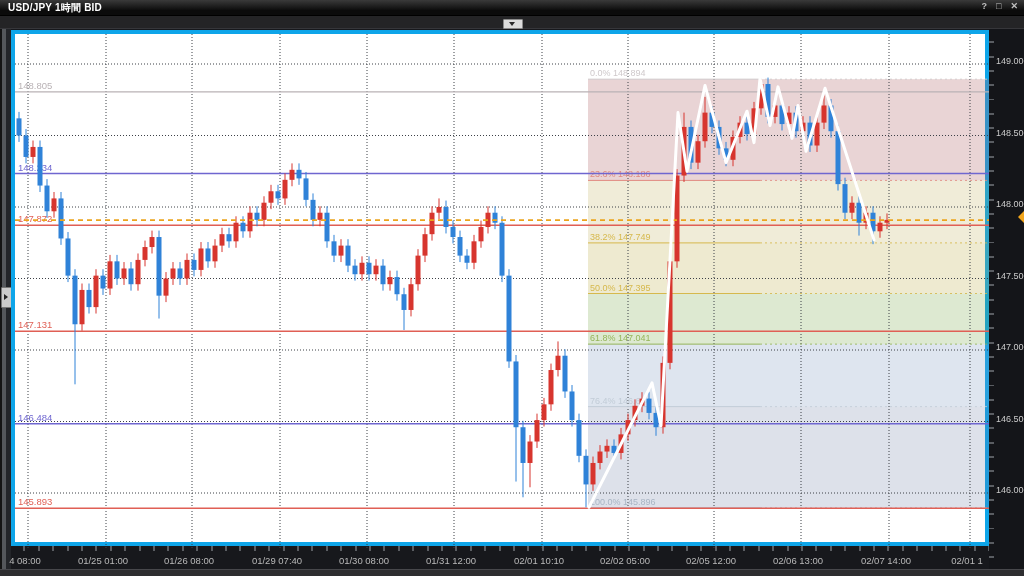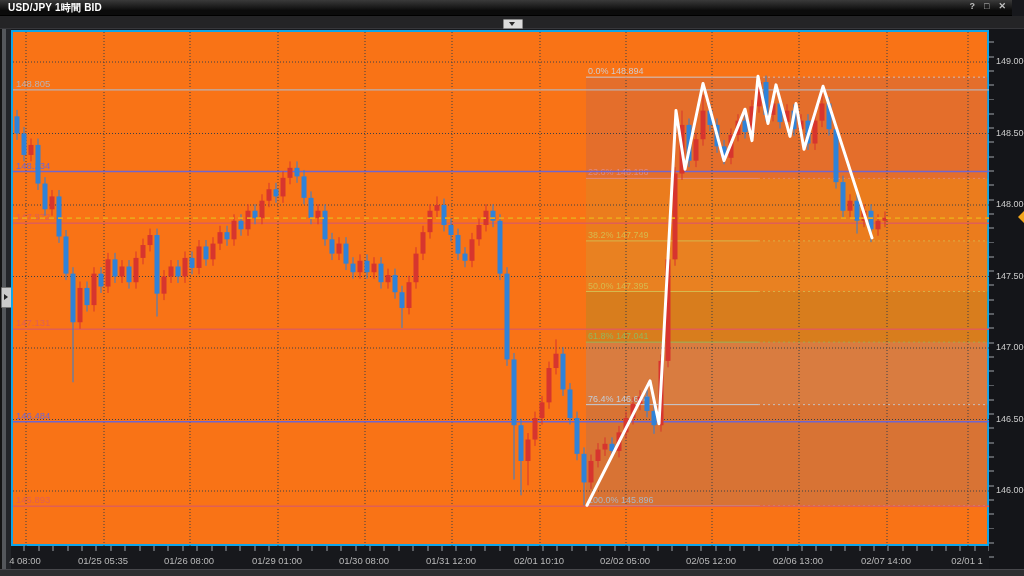--- a/index.html
+++ b/index.html
@@ -1,40 +1,40 @@
 <!DOCTYPE html>
 <html><head>
 <meta charset="utf-8">
 <style>
   html,body{margin:0;padding:0;background:#000;}
   .window{position:relative;width:1024px;height:576px;background:#17181c;overflow:hidden;
           font-family:"Liberation Sans",sans-serif;-webkit-font-smoothing:antialiased;}
   
-  .titlebar{position:absolute;left:0;top:0;right:12px;height:15px;
+  .titlebar{position:absolute;left:0;top:0;right:0;height:15px;
             background:linear-gradient(#3a3a3a,#0b0b0b 70%);border-bottom:1px solid #000;}
   .title-text{position:absolute;left:8px;top:1px;color:#fff;font-size:10px;font-weight:bold;letter-spacing:.2px;}
   .win-controls{position:absolute;right:6px;top:1px;display:flex;gap:9px;color:#c0c0c0;
                 font-size:9px;font-weight:bold;}
   .win-controls span{cursor:default;}
   
   .toolbar{position:absolute;left:0;top:16px;right:0;height:12px;background:#242426;border-bottom:1px solid #36363a;}
   .collapse-btn{position:absolute;left:503px;top:3px;width:18px;height:8px;background:#dcdcdc;
                 border:1px solid #8a8a8a;border-radius:1px;}
   .collapse-btn::after{content:"";position:absolute;left:5px;top:2px;width:0;height:0;
                 border-left:3px solid transparent;border-right:3px solid transparent;border-top:4px solid #2a2a2a;}
   
   .left-rail{position:absolute;left:0;top:29px;width:11px;bottom:6px;
              background:linear-gradient(90deg,#141414 0 2px,#54575b 2px 6px,#232529 6px);}
   .expand-tab{position:absolute;left:1px;top:258px;width:9px;height:19px;background:#cbcbcb;
               border:1px solid #777;border-radius:1px;}
   .expand-tab::after{content:"";position:absolute;left:2px;top:6px;width:0;height:0;
               border-top:3px solid transparent;border-bottom:3px solid transparent;border-left:4px solid #222;}
   
-  #plot{position:absolute;left:11px;top:30px;width:978px;height:516px;background:#f97316;
-        border:2px solid #0ea5e9;box-sizing:border-box;}
+  #plot{position:absolute;left:11px;top:30px;width:978px;height:516px;background:#ffffff;
+        border:4px solid #0ea5e9;box-sizing:border-box;}
   #chart-svg{position:absolute;left:0;top:0;}
   
   .price-axis{position:absolute;left:989px;top:29px;width:35px;height:541px;background:#141519;}
   .price-axis .ticks{position:absolute;left:0;top:0;width:5px;height:100%;
         background:repeating-linear-gradient(180deg,transparent 0 12.3px,#5a5d62 12.3px 14.3px);}
   .y-label{position:absolute;left:7px;transform:translateY(-50%);color:#cbcbcb;font-size:9px;}
   .price-badge{position:absolute;left:1024px;top:211px;width:34px;height:13px;background:#f2a51b;
         color:#241a00;font-size:15px;font-weight:bold;line-height:13px;text-align:center;}
   .price-badge::before{content:"";position:absolute;left:-6px;top:0;width:0;height:0;
         border-top:6.5px solid transparent;border-bottom:6.5px solid transparent;border-right:6px solid #f2a51b;}
@@ -404,23 +404,23 @@
         <span class="y-label" style="top:461px">146.000</span>
       </div>
   </div>
 
   <div class="price-badge">147.908</div>
 
   <div class="x-axis">
     <div class="ticks"></div>
     <div id="x-labels">
         <span class="x-label" style="left:14px">4 08:00</span>
-        <span class="x-label" style="left:92px">01/25 05:35</span>
+        <span class="x-label" style="left:92px">01/25 01:00</span>
         <span class="x-label" style="left:178px">01/26 08:00</span>
-        <span class="x-label" style="left:266px">01/29 01:00</span>
+        <span class="x-label" style="left:266px">01/29 07:40</span>
         <span class="x-label" style="left:353px">01/30 08:00</span>
         <span class="x-label" style="left:440px">01/31 12:00</span>
         <span class="x-label" style="left:528px">02/01 10:10</span>
         <span class="x-label" style="left:614px">02/02 05:00</span>
         <span class="x-label" style="left:700px">02/05 12:00</span>
         <span class="x-label" style="left:787px">02/06 13:00</span>
         <span class="x-label" style="left:875px">02/07 14:00</span>
         <span class="x-label" style="left:956px">02/01 1</span>
       </div>
   </div>

